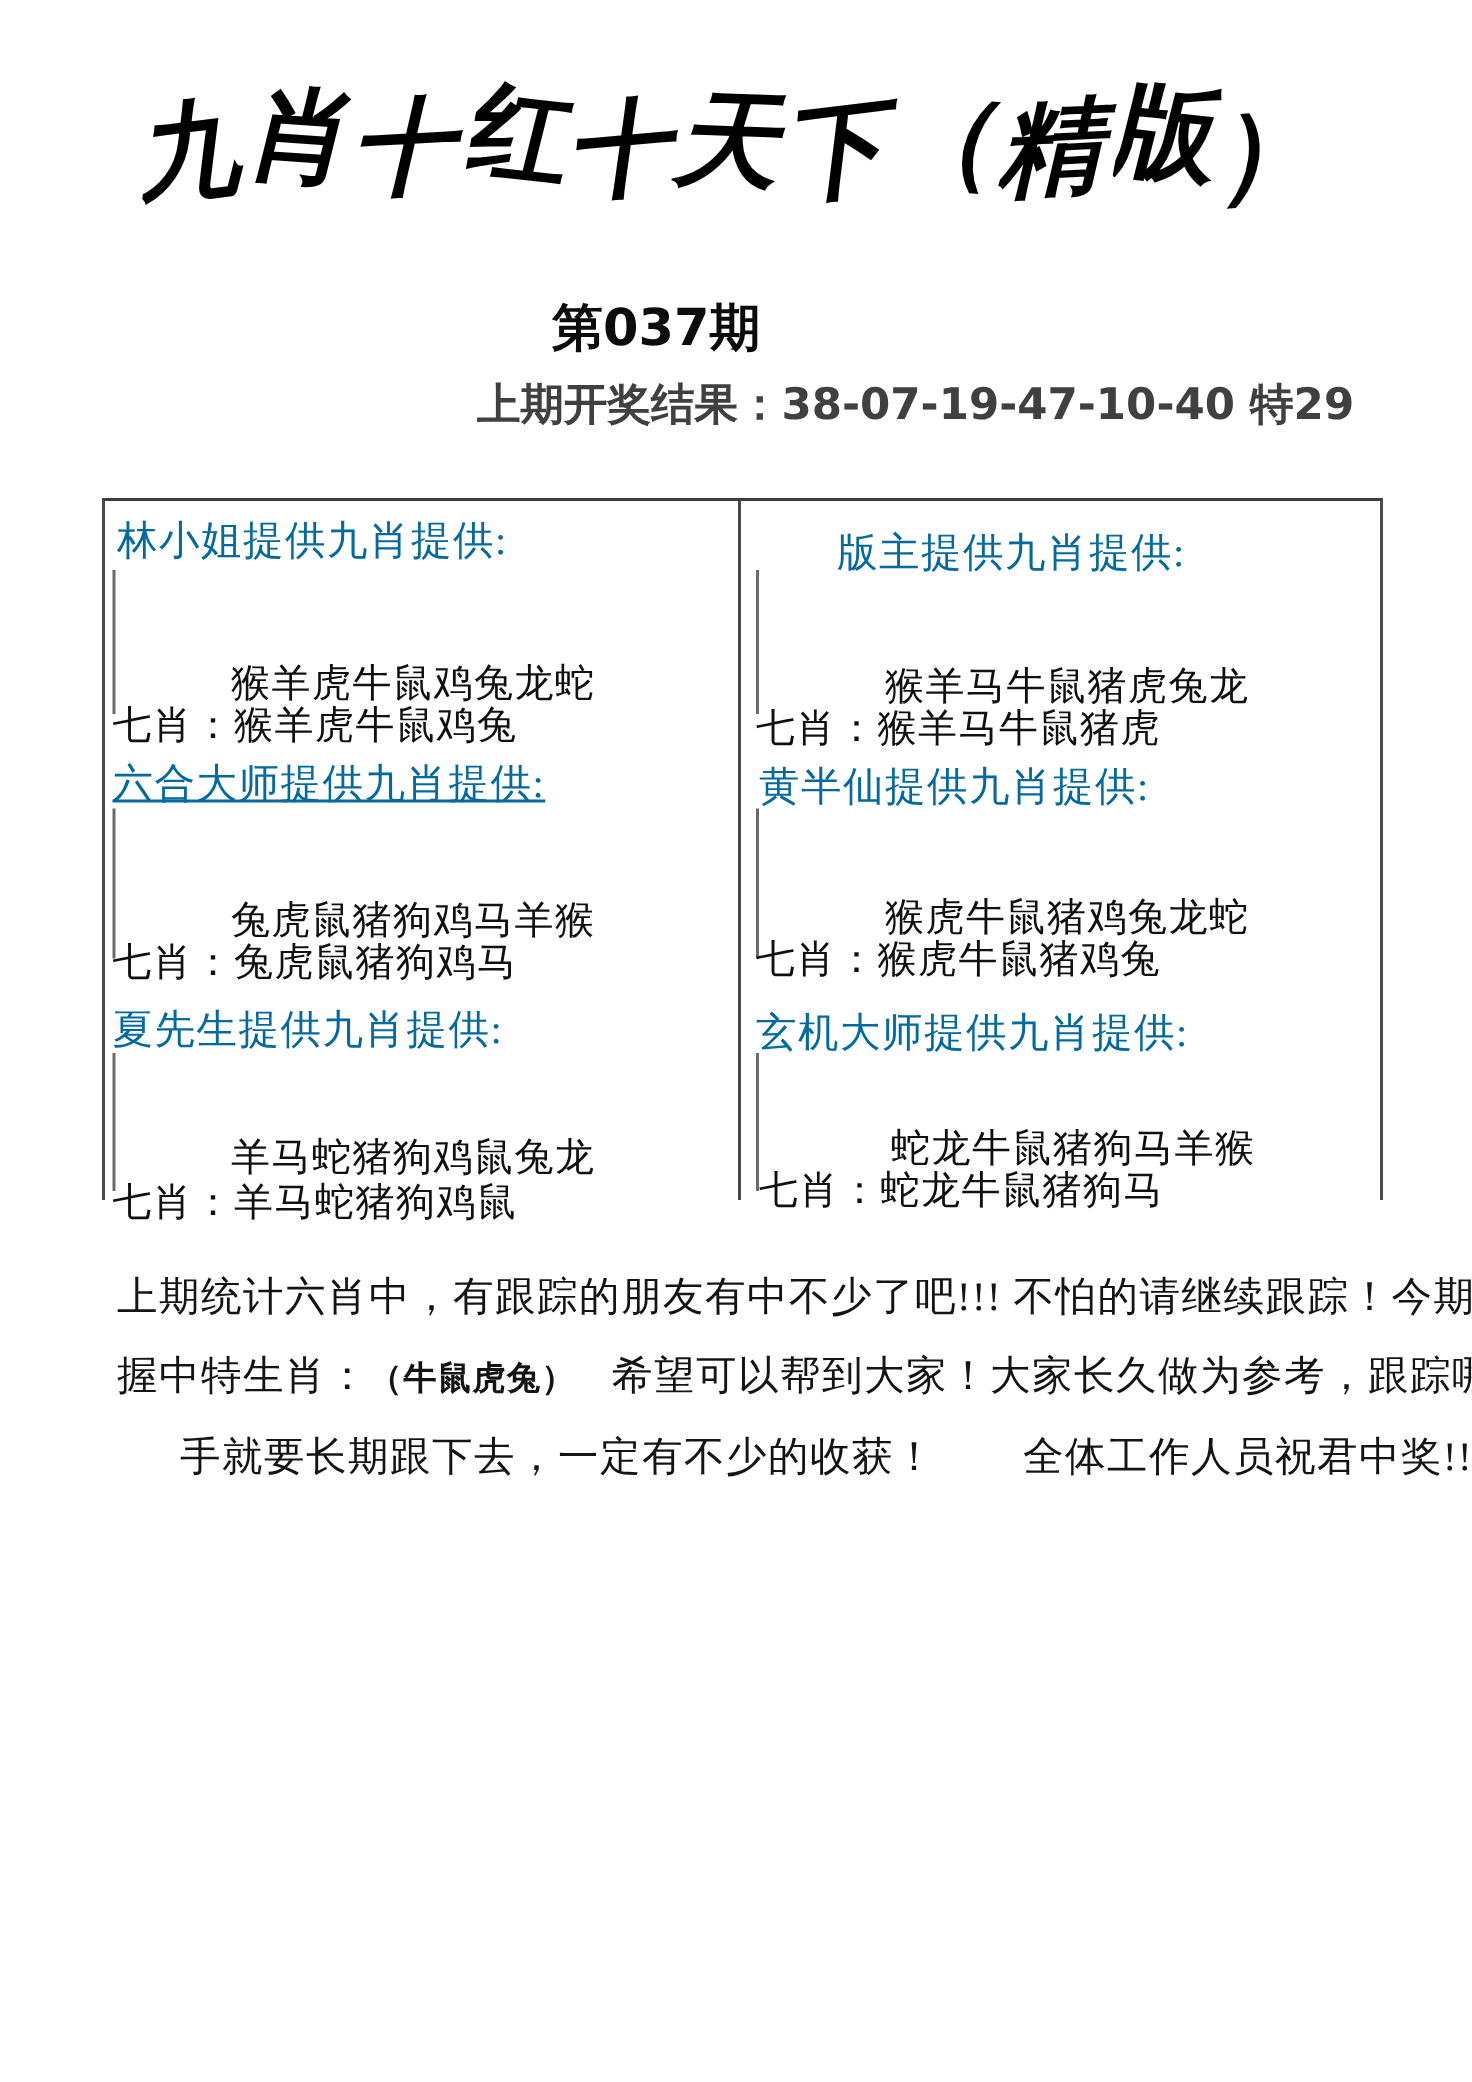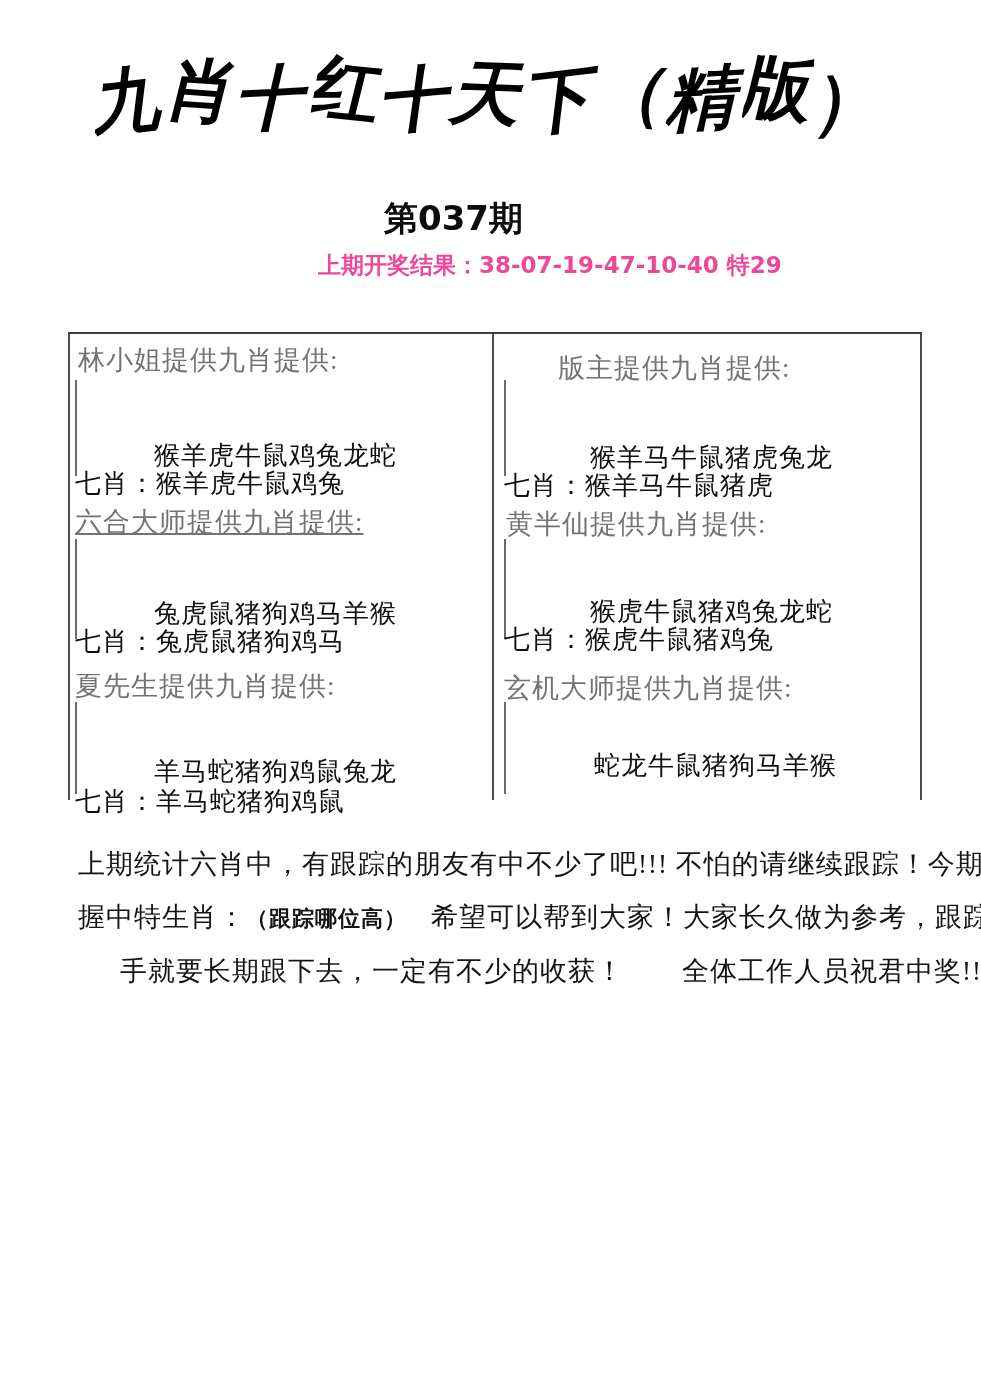--- a/index.html
+++ b/index.html
@@ -28,35 +28,35 @@
   .title .ch{display:inline-block;}
   .title .ch0{transform:rotate(-7deg) skewX(-14deg) translateY(6px); clip-path:polygon(2% 5%,95% 0,100% 90%,55% 100%,6% 94%);}
   .title .ch1{transform:rotate(4deg)  skewX(-10deg) translateY(-3px);clip-path:polygon(0 0,100% 6%,94% 100%,10% 96%);}
   .title .ch2{transform:rotate(-3deg) skewX(-16deg) translateY(4px); clip-path:polygon(4% 0,100% 4%,96% 94%,0 100%);}
   .title .ch3{transform:rotate(6deg)  skewX(-8deg)  translateY(-5px);clip-path:polygon(0 6%,96% 0,100% 100%,8% 95%);}
   .title .ch4{transform:rotate(-5deg) skewX(-13deg) translateY(5px); clip-path:polygon(0 0,100% 8%,92% 96%,4% 100%);}
   .title .ch5{transform:rotate(2deg)  skewX(-15deg);                 clip-path:polygon(5% 4%,100% 0,95% 100%,0 92%);}
 
   .issue{
     position:absolute;
-    top:196px; left:384px;
+    top:196px; left:368px;
     font-family:"DejaVu Sans", sans-serif;
     font-weight:700;
     font-size:34px;
     color:#0c0c0c;
     white-space:nowrap;
     text-align:right;
   }
   .last-draw{
     position:absolute;
     top:250px; left:318px;
     font-family:"DejaVu Sans", sans-serif;
     font-weight:700;
-    font-size:23px;
-    color:#ec4899;
+    font-size:29px;
+    color:#404040;
     white-space:nowrap;
   }
 
   
   .board{
     position:absolute;
     left:68px; top:332px;
     width:850px; height:466px;
     border-top:2px solid #3d3d3d;
     border-left:2px solid #4a4a4a;
@@ -73,21 +73,21 @@
     width:2px;
     background:#6a6a6a;
   }
   .seg.l{left:5px;}
   .seg.m{left:434px;}
   .seg.r1{top:46px;height:96px;}
   .seg.r2{top:205px;height:100px;}
   .seg.r3{top:368px;height:92px;}
 
   .board .txt{position:absolute;white-space:nowrap;}
-  .provider{font-size:27px;color:#737373;letter-spacing:1px;}
+  .provider{font-size:27px;color:#0369a1;letter-spacing:1px;}
   .nine,.seven{font-size:26px;font-weight:400;color:#101010;letter-spacing:1px;}
 
   
   .h0{left:8px;  top:8px;}
   .n0{left:84px; top:104px;}
   .q0{left:5px;  top:132px;}
   .h1{left:5px;  top:170px;text-decoration:underline;}
   .n1{left:84px; top:262px;}
   .q1{left:5px;  top:290px;}
   .h2{left:5px;  top:334px;}
@@ -153,25 +153,26 @@
     <div class="txt provider H0">版主提供九肖提供:</div>
     <div class="txt nine N0">猴羊马牛鼠猪虎兔龙</div>
     <div class="txt seven Q0">七肖：猴羊马牛鼠猪虎</div>
 
     <div class="txt provider H1">黄半仙提供九肖提供:</div>
     <div class="txt nine N1">猴虎牛鼠猪鸡兔龙蛇</div>
     <div class="txt seven Q1">七肖：猴虎牛鼠猪鸡兔</div>
 
     <div class="txt provider H2">玄机大师提供九肖提供:</div>
     <div class="txt nine N2">蛇龙牛鼠猪狗马羊猴</div>
+    <div class="txt seven Q2">七肖：蛇龙牛鼠猪狗马</div>
   </div>
 
   <div class="footer-line f1">上期统计六肖中，有跟踪的朋友有中不少了吧!!! 不怕的请继续跟踪！今期综合比较有把</div>
 
   <div class="footer-line f2">
-    <span>握中特生肖：</span><span class="bracket">（跟踪哪位高）</span><span class="gap" style="width:24px"></span><span>希望可以帮到大家！大家长久做为参考，跟踪哪位高</span>
+    <span>握中特生肖：</span><span class="bracket">（牛鼠虎兔）</span><span class="gap" style="width:24px"></span><span>希望可以帮到大家！大家长久做为参考，跟踪哪位高</span>
   </div>
 
   <div class="footer-line f3">
     <span>手就要长期跟下去，一定有不少的收获！</span><span class="gap"></span><span>全体工作人员祝君中奖!!</span>
   </div>
 
 </div>
 
 </body></html>

